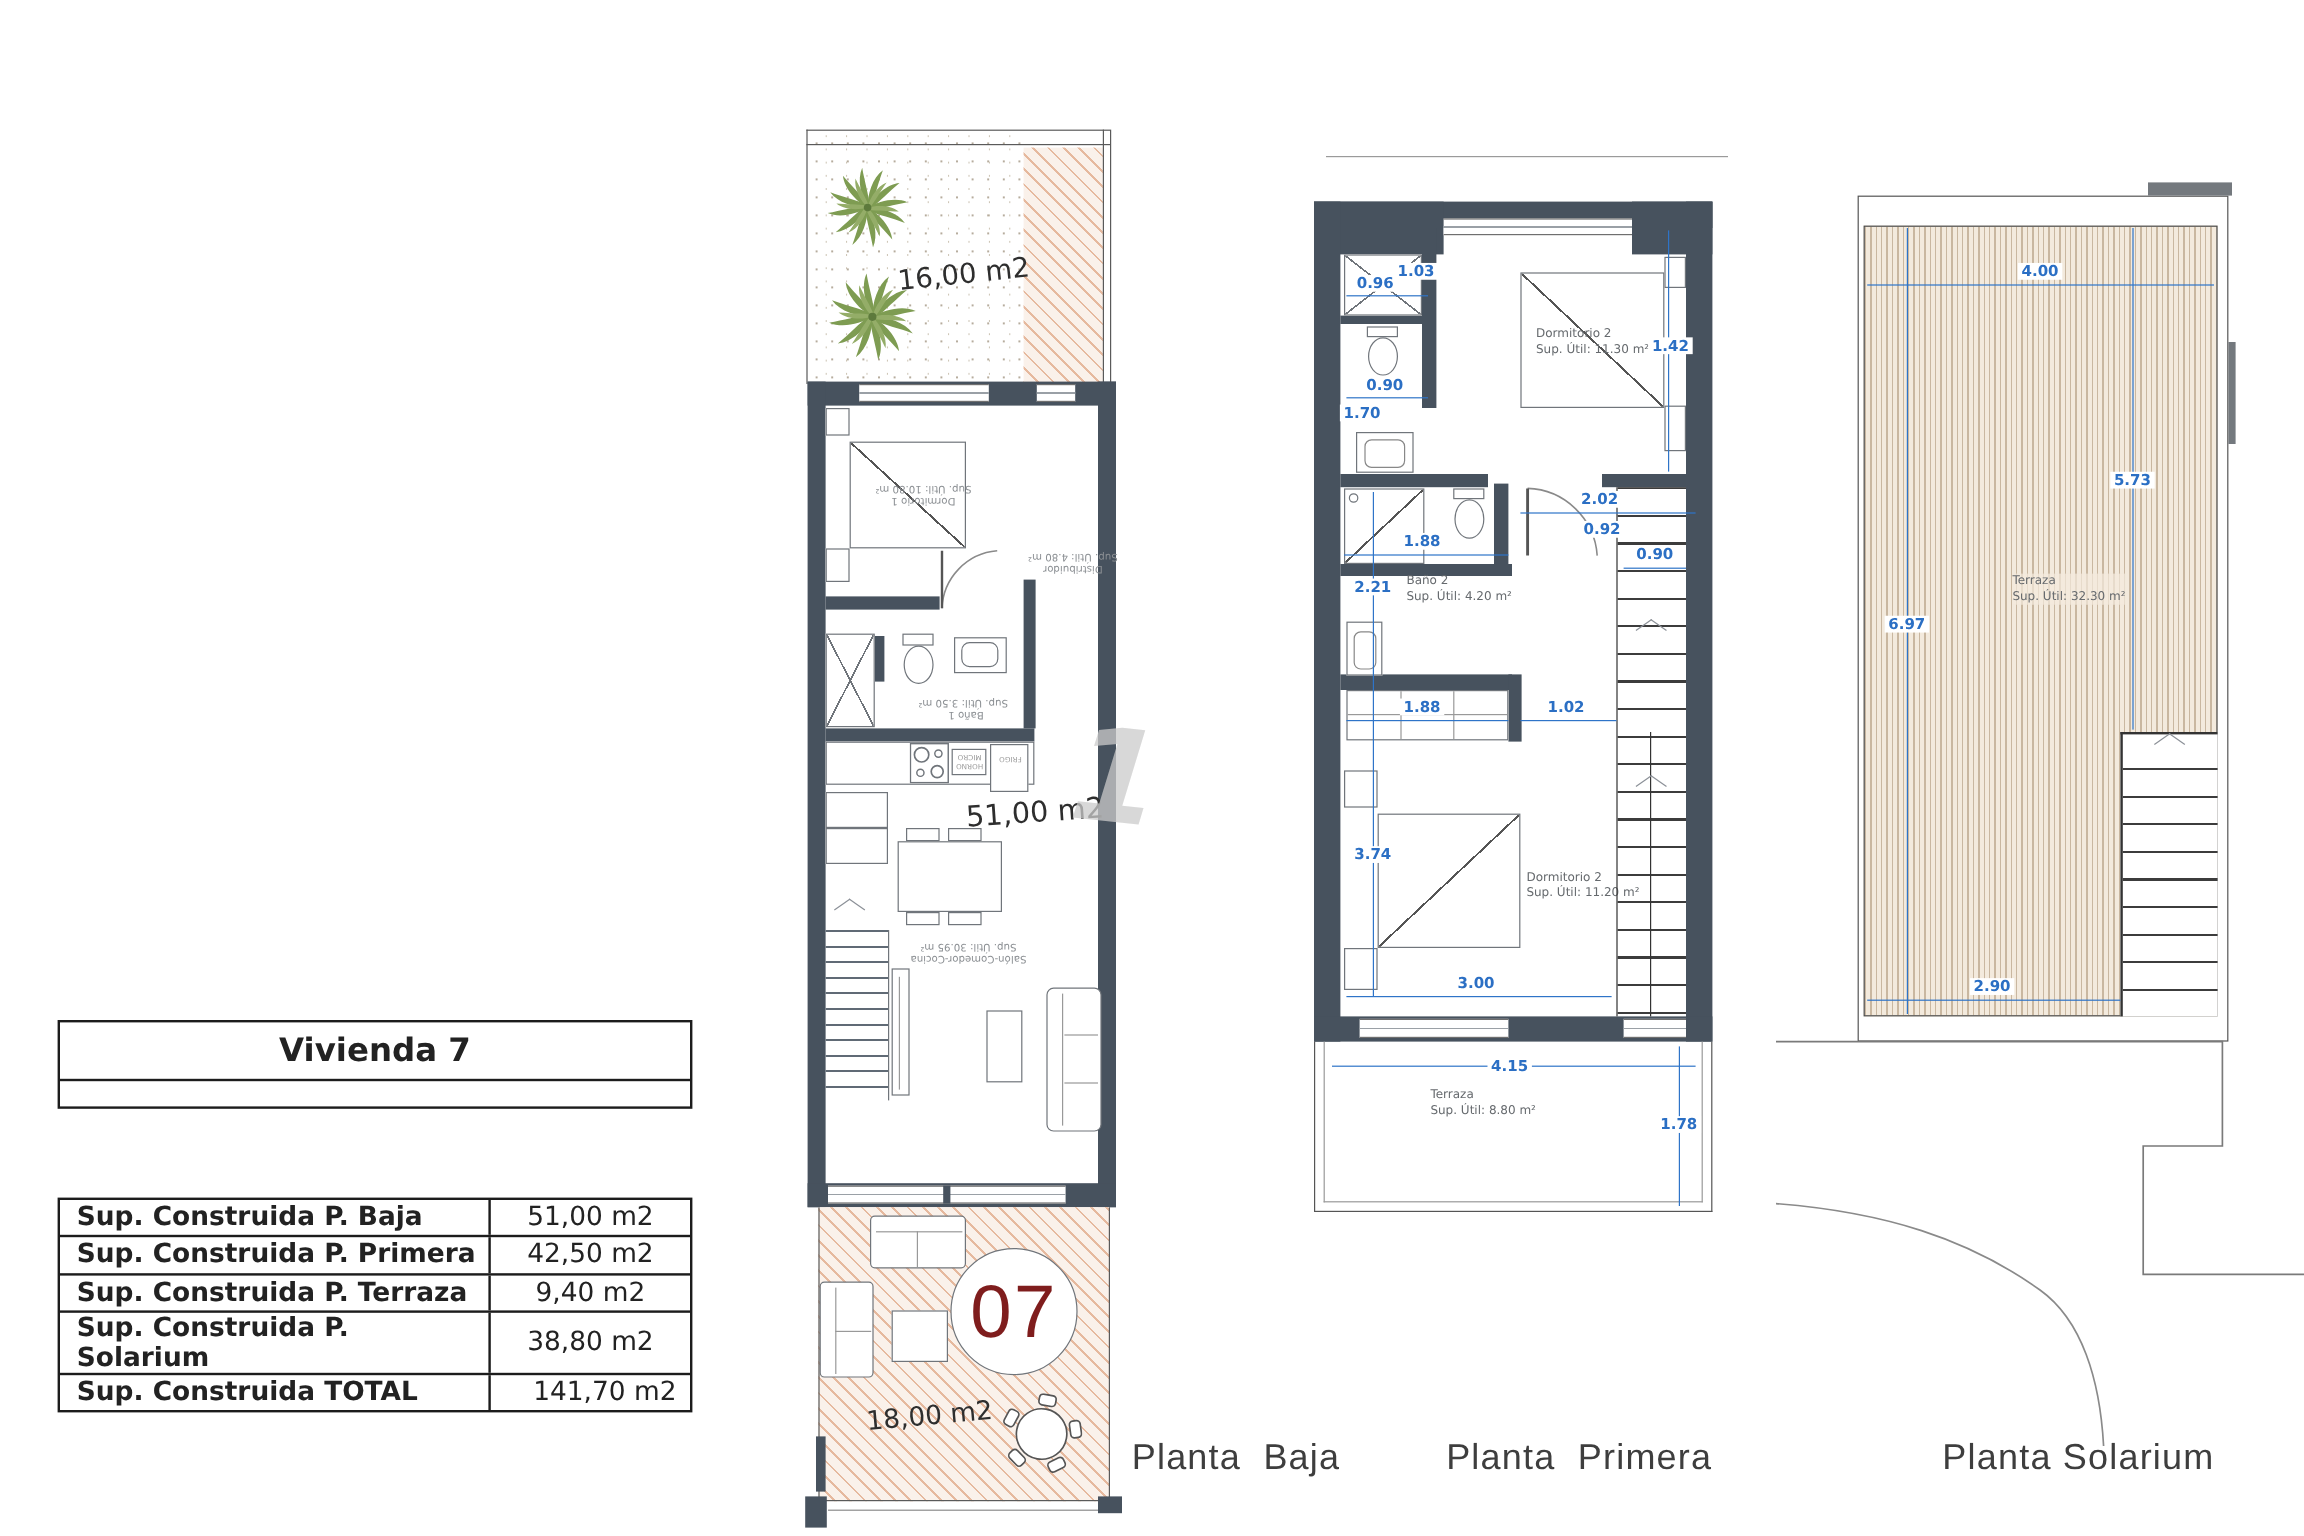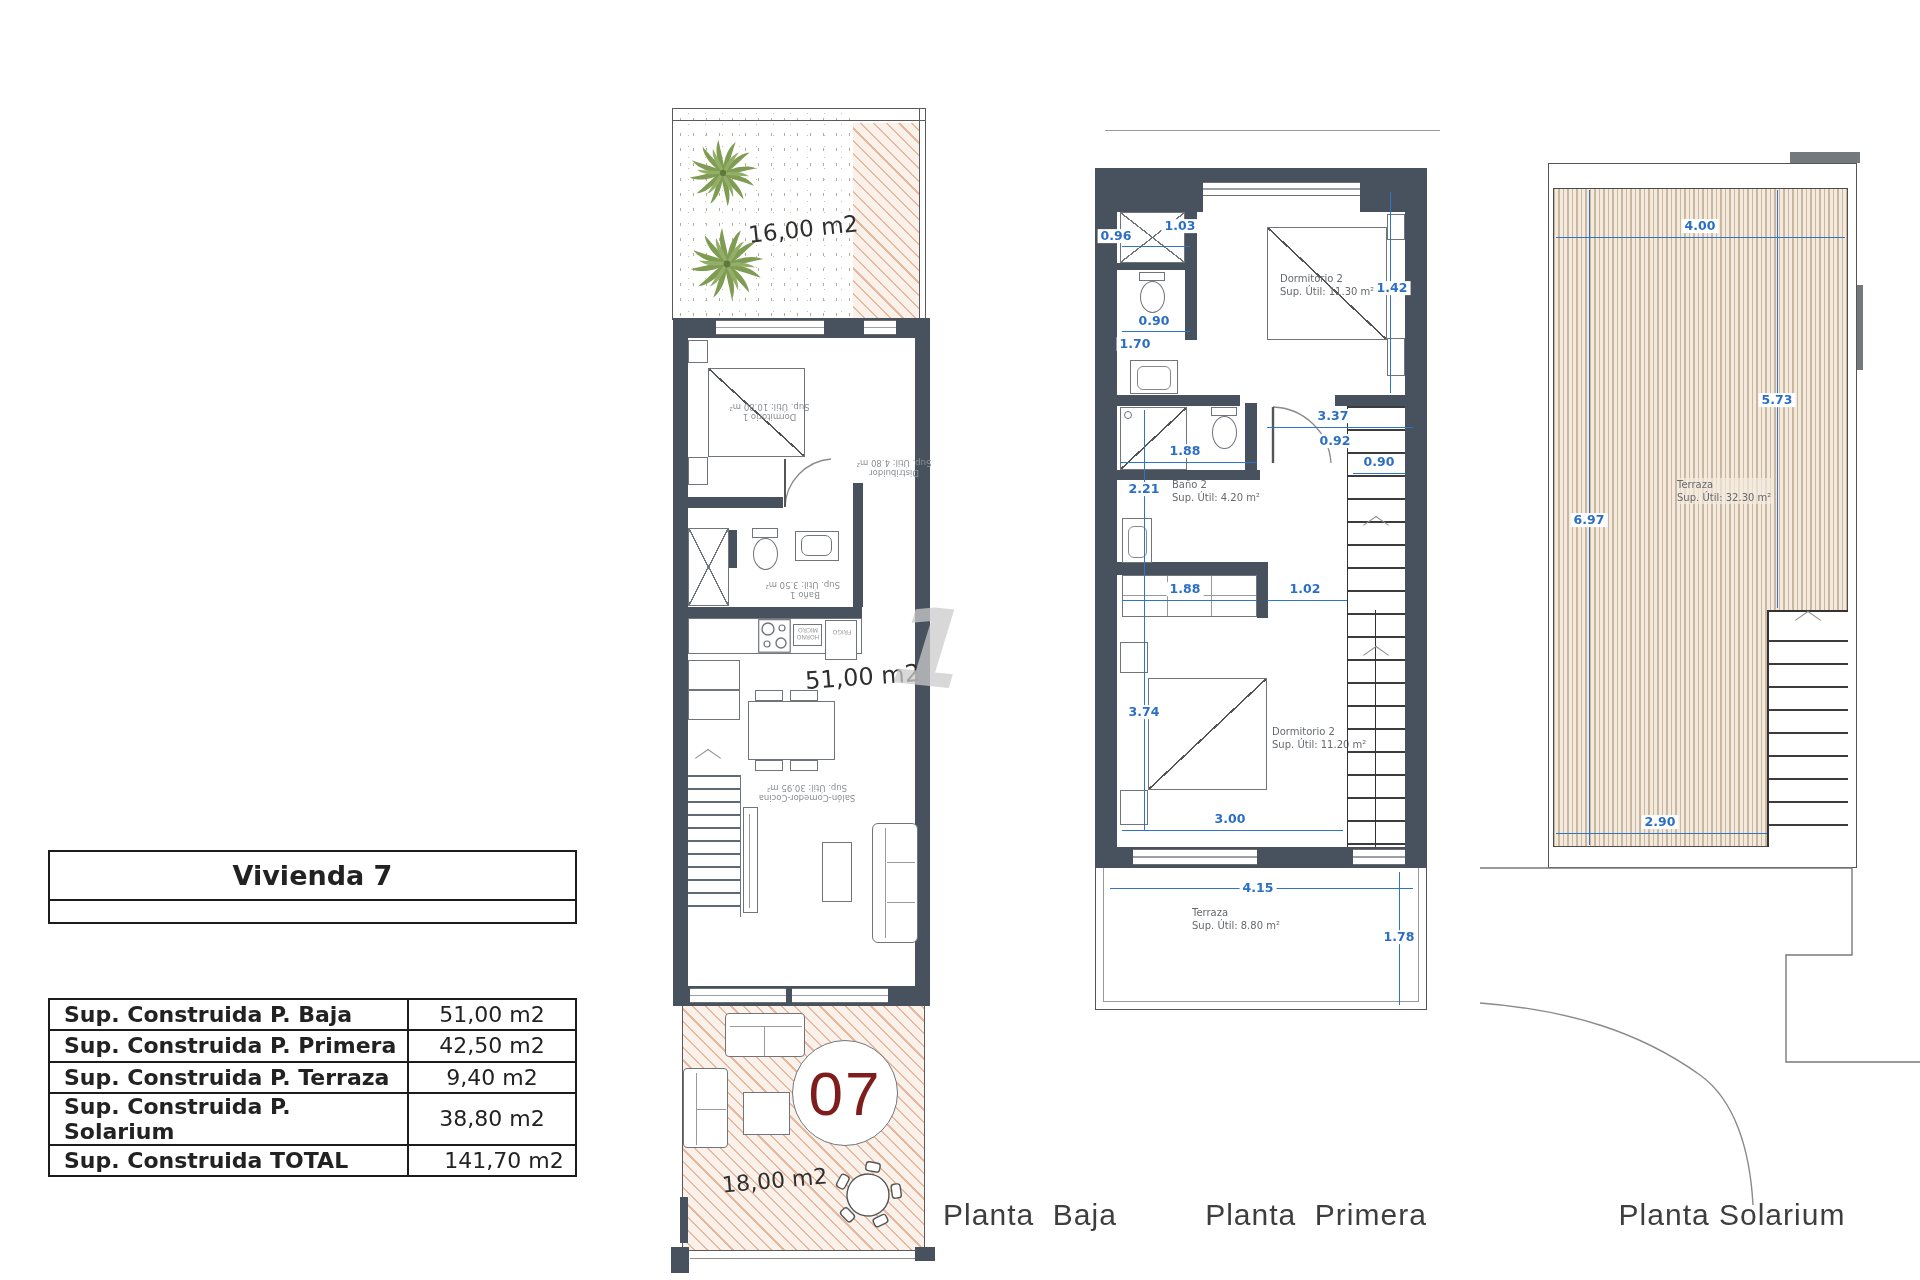--- a/index.html
+++ b/index.html
@@ -346,29 +346,29 @@
       <div>Dormitorio 2</div>
         <div>Sup. Útil: 11.20 m²</div>
     </div>
 
     <div class="stairs2" style="left:1347px;top:406px;width:58px;height:441px;border-left:1.6px solid #333;box-sizing:border-box;"></div>
     <div class="abs" style="left:1375px;top:610px;width:0;height:237px;border-left:1.6px solid #333;"></div>
     <div class="chev" style="left:1363px;top:525px;"></div>
     <div class="chev" style="left:1363px;top:655px;"></div>
 
     <div class="dimh" style="left:1122px;top:246px;width:68px;"></div>
-    <div class="chip" style="left:1116px;top:236px;">0.96</div>
+    <div class="chip" style="left:1146px;top:236px;">0.96</div>
     <div class="chip" style="left:1180px;top:226px;">1.03</div>
     <div class="dimh" style="left:1122px;top:331px;width:68px;"></div>
     <div class="chip" style="left:1154px;top:321px;">0.90</div>
     <div class="chip" style="left:1135px;top:344px;">1.70</div>
     <div class="dimv" style="left:1390px;top:192px;height:201px;"></div>
     <div class="chip" style="left:1392px;top:288px;">1.42</div>
     <div class="dimh" style="left:1267px;top:427px;width:146px;"></div>
-    <div class="chip" style="left:1333px;top:416px;">3.37</div>
+    <div class="chip" style="left:1333px;top:416px;">2.02</div>
     <div class="chip" style="left:1335px;top:441px;">0.92</div>
     <div class="dimh" style="left:1353px;top:473px;width:52px;"></div>
     <div class="chip" style="left:1379px;top:462px;">0.90</div>
     <div class="dimh" style="left:1120px;top:462px;width:137px;"></div>
     <div class="chip" style="left:1185px;top:451px;">1.88</div>
     <div class="dimv" style="left:1144px;top:410px;height:420px;"></div>
     <div class="chip" style="left:1144px;top:489px;">2.21</div>
     <div class="chip" style="left:1144px;top:712px;">3.74</div>
     <div class="dimh" style="left:1122px;top:600px;width:135px;"></div>
     <div class="chip" style="left:1185px;top:589px;">1.88</div>

